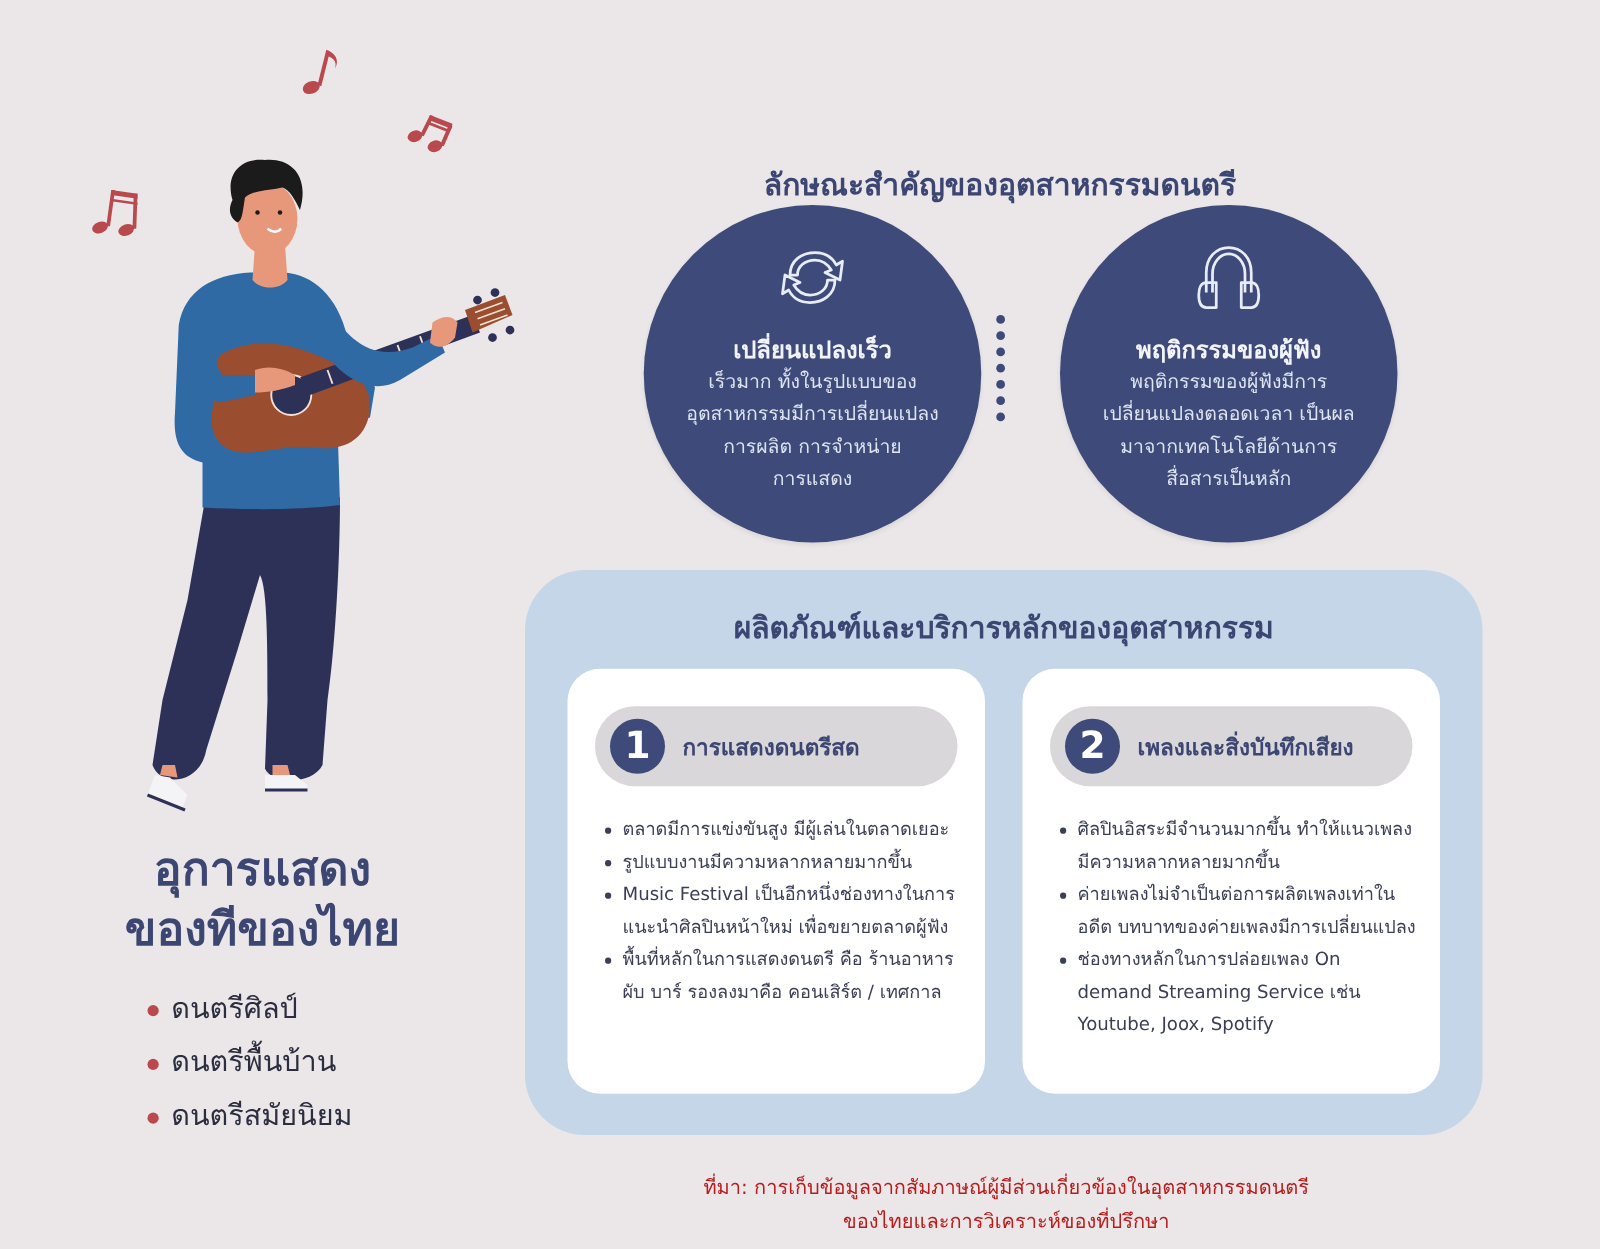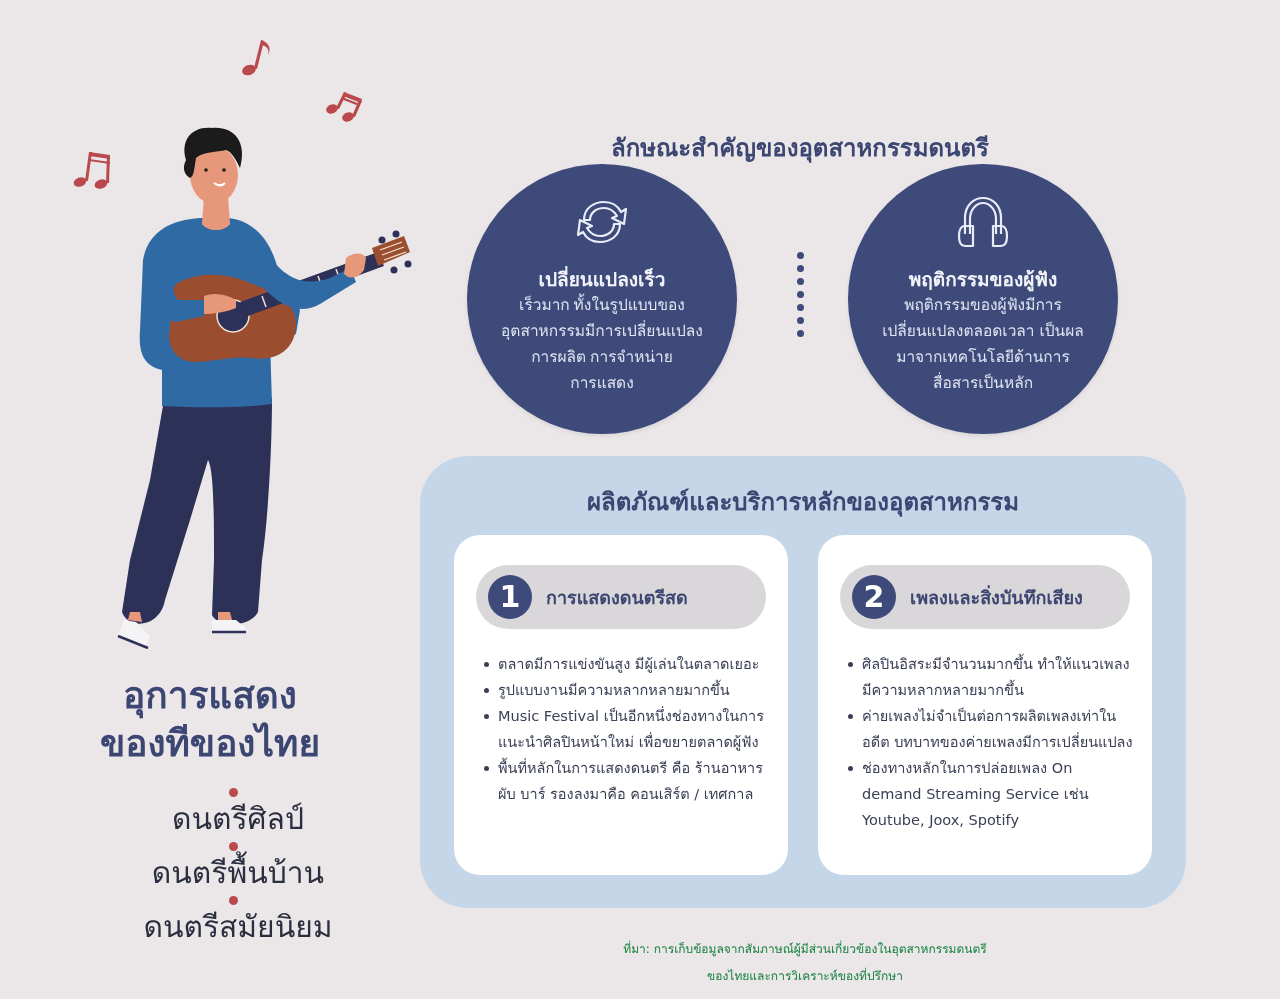--- a/index.html
+++ b/index.html
@@ -19,43 +19,43 @@
     .left-title {
       left: 60px; top: 672px; width: 300px;
       text-align: center;
       font-weight: bold;
       font-size: 37px;
       line-height: 48px;
       color: #3c4672;
     }
     .genre-list { left: 118px; top: 786px; width: 240px; list-style: none; }
     .genre-list li {
-      font-size: 30px; line-height: 43px; color: #2b2e3e;
-      display: flex; align-items: center; flex-direction: column;
+      font-size: 23px; line-height: 43px; color: #2b2e3e;
+      display: flex; align-items: center;
     }
     .genre-list li .dot {
       width: 9px; height: 9px; border-radius: 50%; background: #b9494c;
       margin-right: 10px; flex: none; margin-top: 2px;
     }
 
     
     .section1-title {
       left: 500px; top: 104px; width: 600px; text-align: center;
       font-size: 24px; font-weight: bold; color: #3c4672; margin-top: 24px;
     }
     .circle {
       width: 270px; height: 270px; border-radius: 50%;
       background: #3d4a7a;
       color: #e8ecf6; text-align: center;
       box-shadow: 0 2px 4px rgba(0,0,0,0.08);
     }
     .circle .icon { position: absolute; left: 50%; transform: translateX(-50%); top: 30px; width: 64px; height: 56px; }
     .circle .c-title { position: absolute; top: 100px; width: 100%; font-size: 19px; font-weight: bold; color: #f2f4fa; }
     .circle .c-body { position: absolute; top: 128px; left: 14px; right: 14px; font-size: 15.5px; line-height: 26px; color: #dfe4f1; }
-    #circle-1 { left: 467px; top: 164px; font-family: Liberation Serif, serif; }
+    #circle-1 { left: 515px; top: 164px; }
     #circle-2 { left: 848px; top: 164px; }
 
     .dots { left: 797px; top: 252px; width: 10px; }
     .dots span { display: block; width: 7px; height: 7px; border-radius: 50%; background: #3d4a7a; margin-bottom: 6px; }
 
     
     .panel {
       left: 420px; top: 456px; width: 766px; height: 452px;
       background: #c5d6e8; border-radius: 48px;
     }
@@ -86,21 +86,21 @@
       position: relative; padding-left: 14px;
       font-size: 14.5px; line-height: 26px; color: #3a3f55;
     }
     .card ul li::before {
       content: ""; position: absolute; left: 0; top: 11px;
       width: 5px; height: 5px; border-radius: 50%; background: #3a3f55;
     }
 
     .source {
       left: 500px; top: 936px; width: 610px; text-align: center;
-      font-size: 12px; line-height: 27px; color: #15803d;
+      font-size: 16px; line-height: 27px; color: #b91c1c;
     }
   </style>
 </head>
 <body>
 
 <svg id="illustration" class="abs" viewBox="60 30 380 630" xmlns="http://www.w3.org/2000/svg">
 
   <g fill="#b9494c">
     <ellipse cx="249" cy="70" rx="7" ry="5" transform="rotate(-20 249 70)"></ellipse>
     <path d="M254 68 L261 40 L264 41 L257 69 Z"></path>

